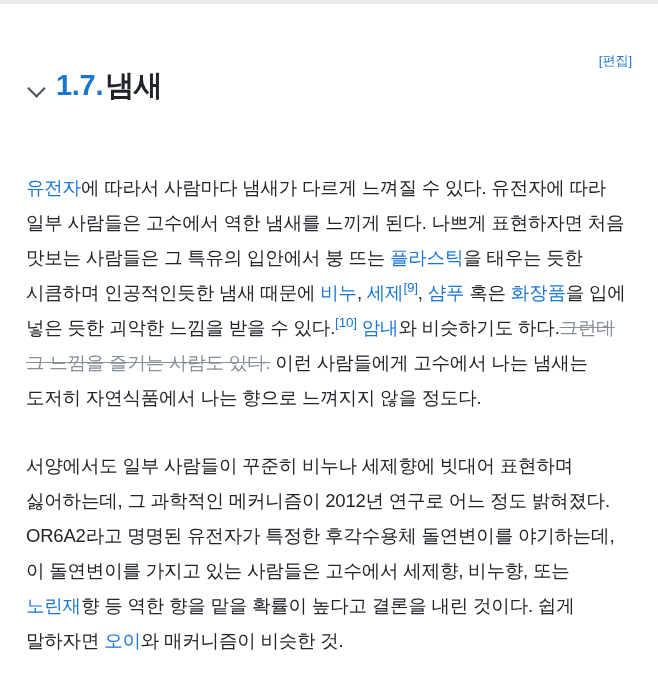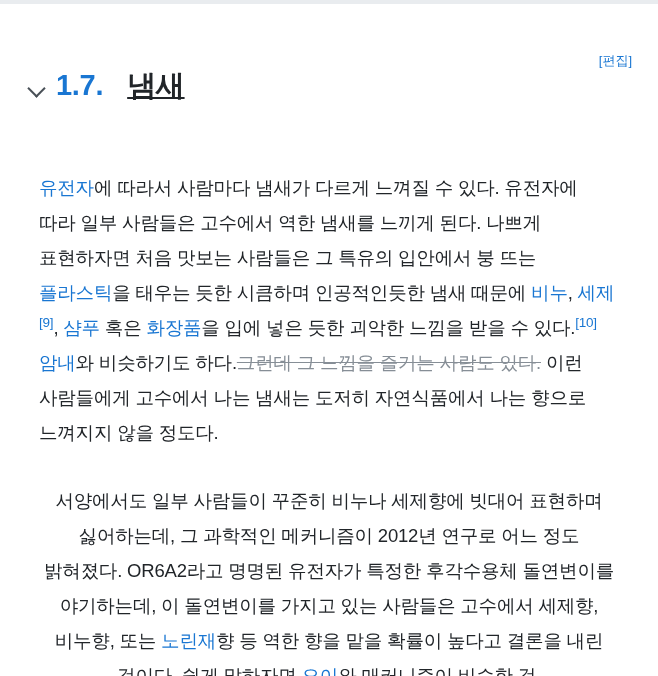--- a/index.html
+++ b/index.html
@@ -53,42 +53,41 @@
     font-weight: bold;
     letter-spacing: -0.3px;
     line-height: 1.2;
     white-space: nowrap;
   }
   .heading-num {
     color: #1976d2;
   }
   .heading-text {
     color: #212529;
-    margin-left: 24px;
-    text-decoration: underline;
+    margin-left: 2px;
   }
   .edit-link {
     position: absolute;
     right: 0;
     top: 8px;
     font-size: 13px;
     color: #1976d2;
     text-decoration: none;
     font-weight: normal;
   }
   .body-text {
     font-size: 18.5px;
     line-height: 35px;
     color: #212529;
     letter-spacing: -0.2px;
-    margin: 13px;
+    margin: 0;
     word-break: keep-all;
   }
   p.para-1 { margin-top: 43px; }
-  p.para-2 { margin-top: 33px; text-align: center; }
+  p.para-2 { margin-top: 33px; }
   a.wiki {
     color: #1976d2;
     text-decoration: none;
   }
   .sup {
     color: #1976d2;
     font-size: 13.5px;
     vertical-align: super;
     line-height: 0;
   }

